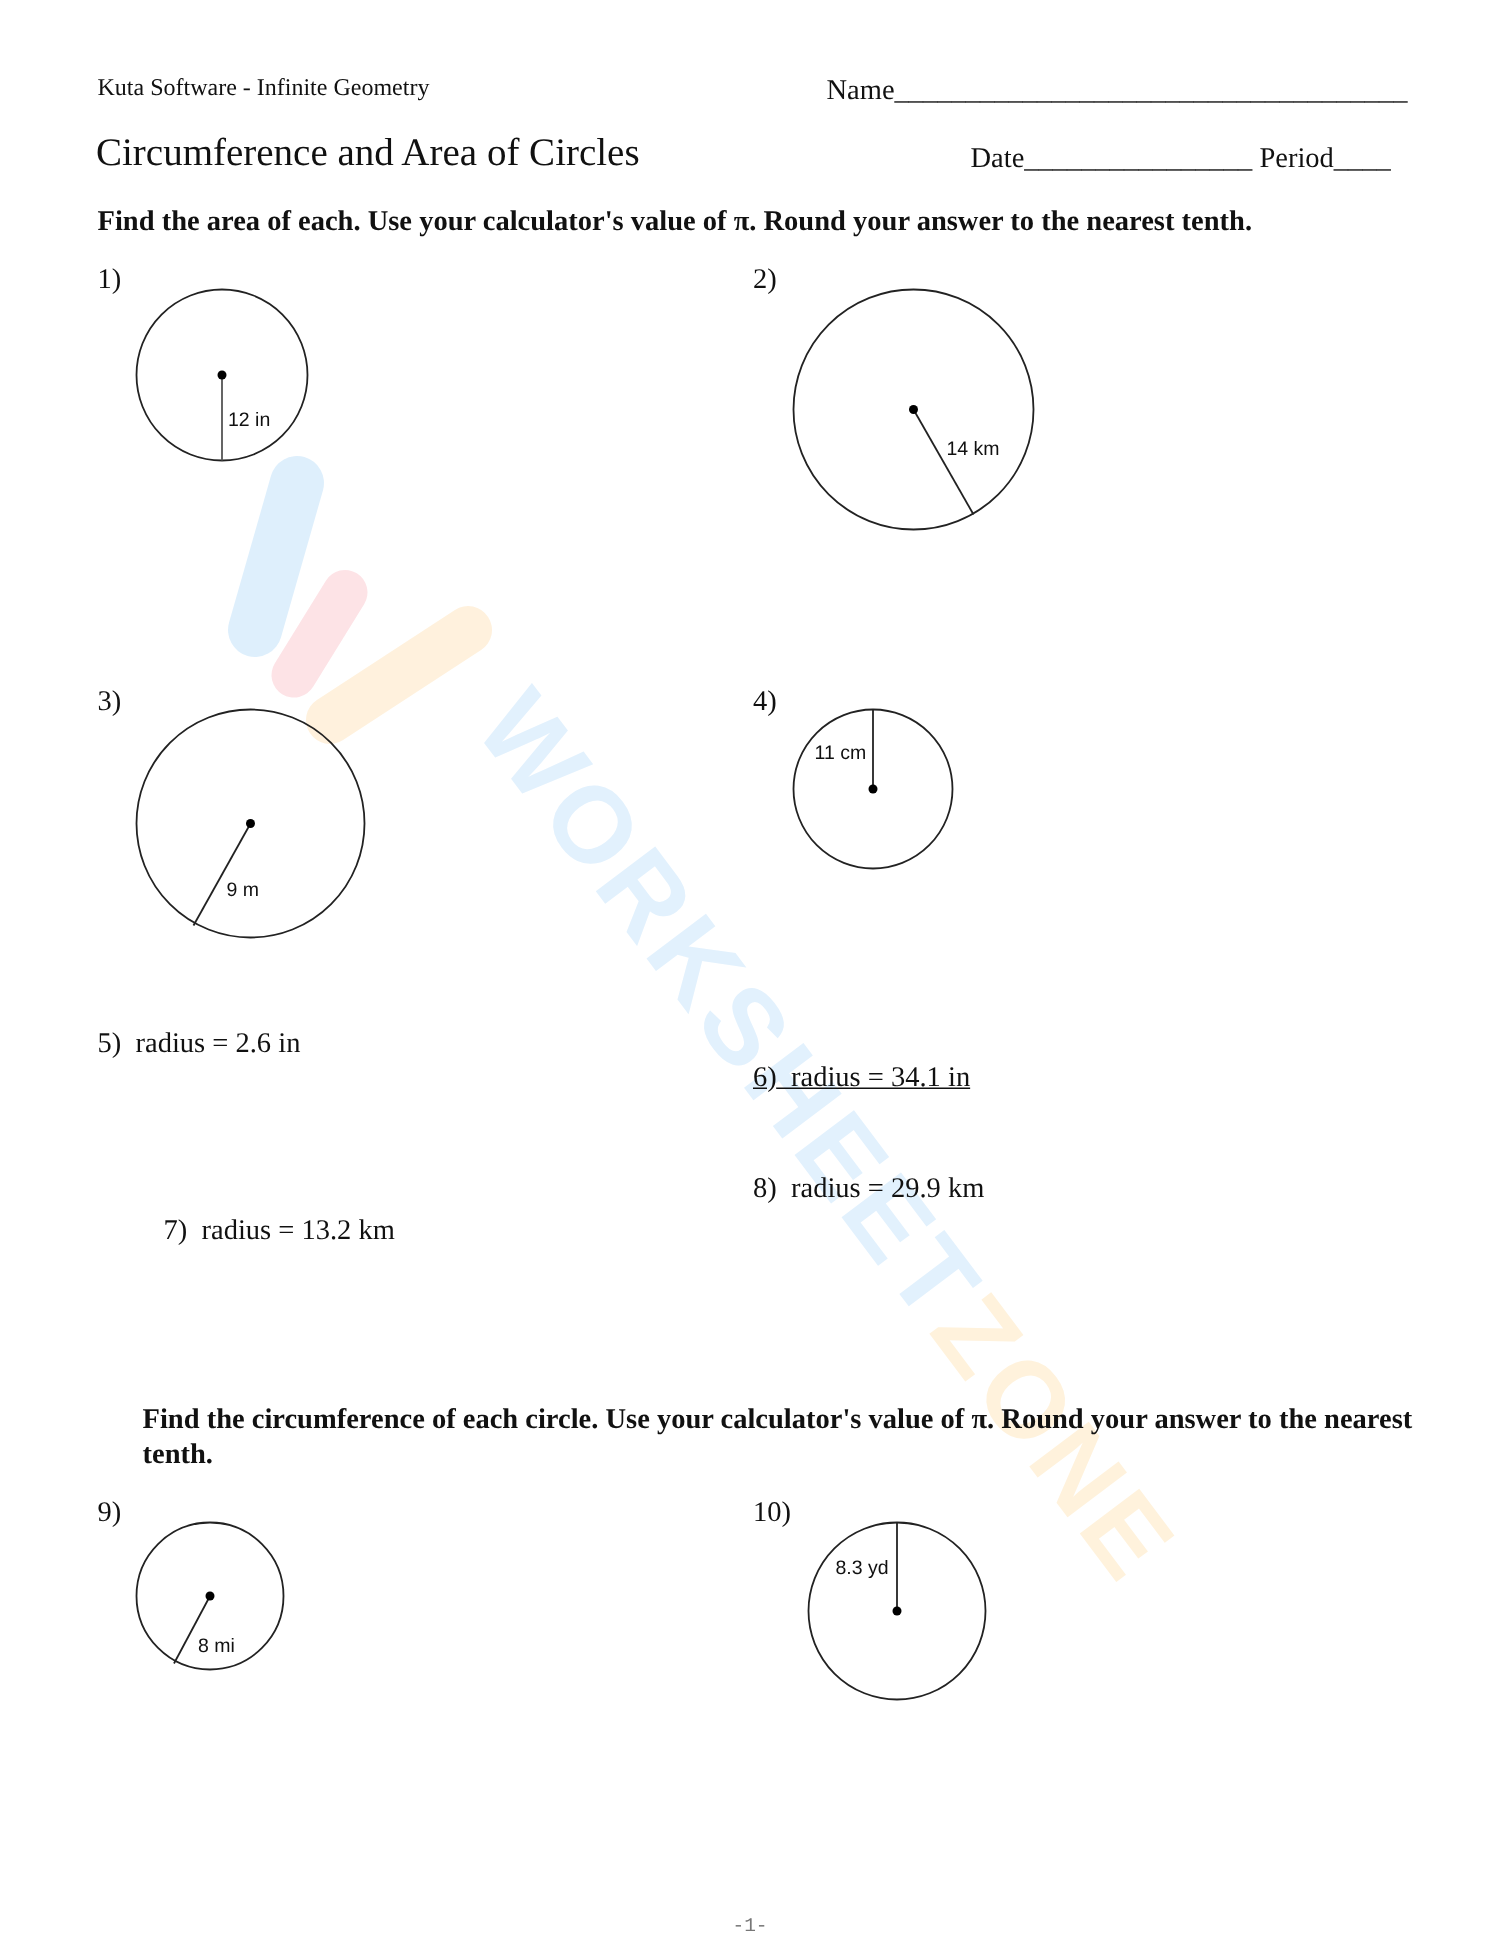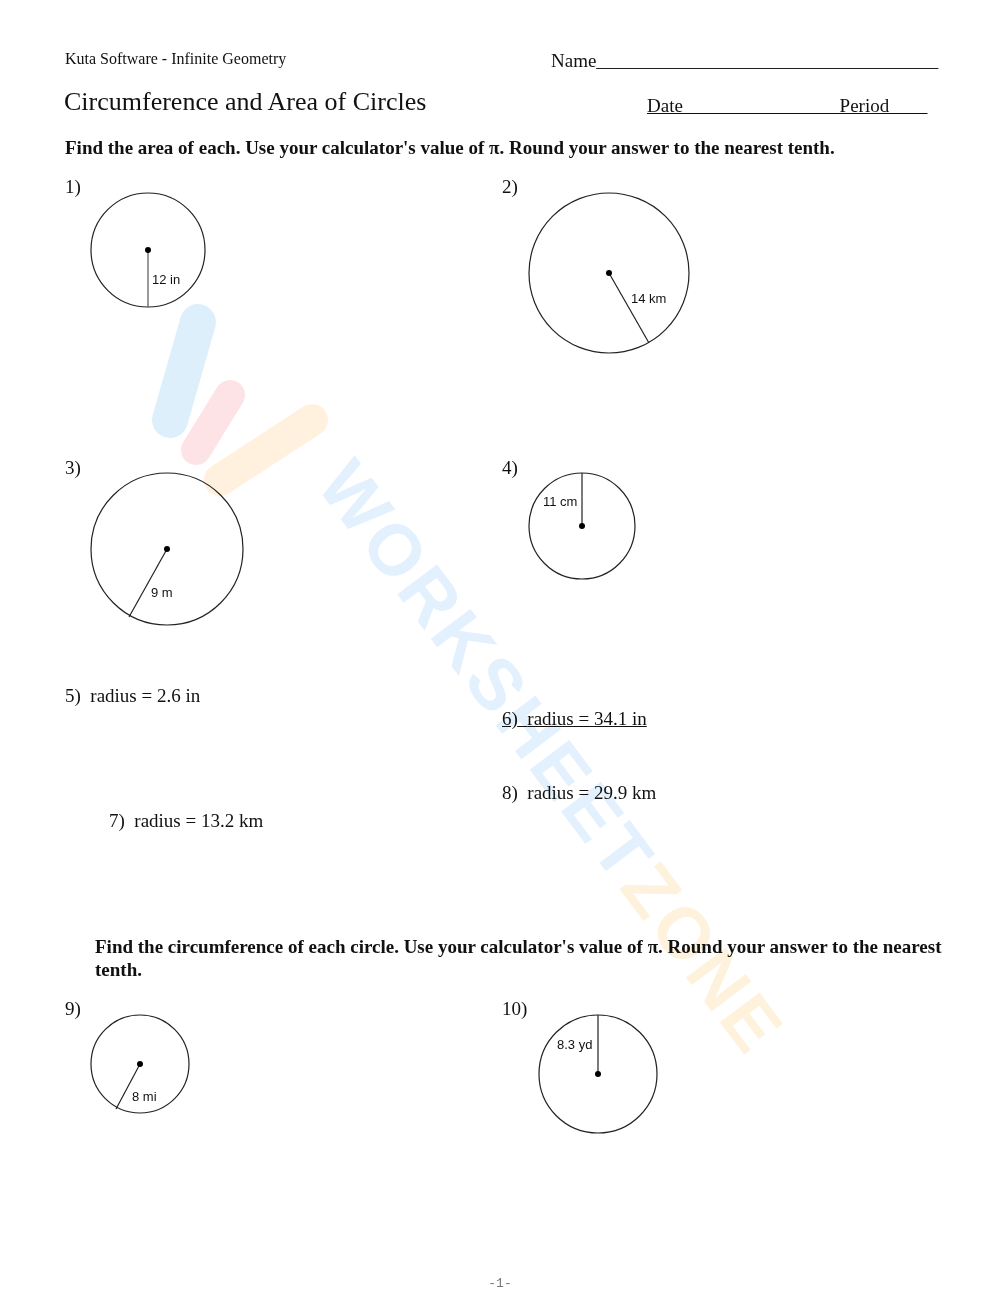--- a/index.html
+++ b/index.html
@@ -2,21 +2,21 @@
 <html><head>
   <meta charset="utf-8">
   <style>
     html, body { margin: 0; padding: 0; background: #ffffff; }
     body { width: 1000px; height: 1294px; position: relative; overflow: hidden;
            font-family: "Liberation Serif", "DejaVu Serif", serif; color: #111; }
     .abs { position: absolute; white-space: nowrap; }
     .header-left { left: 65px; top: 50px; font-size: 16px; }
     .name-line { left: 551px; top: 50px; font-size: 19px; }
     .title { left: 64px; top: 87px; font-size: 26px; }
-    .date-line { left: 647px; top: 95px; font-size: 19px; text-decoration: underline; }
+    .date-line { left: 647px; top: 95px; font-size: 19px; }
     .instr { left: 65px; top: 137px; font-size: 19px; font-weight: bold; }
     .instr2 { left: 65px; top: 935px; font-size: 19px; font-weight: bold; line-height: 23px; width: 860px; white-space: normal; margin-left: 30px; }
     .num { font-size: 19px; }
     .prob-text { font-size: 19px; }
     .lbl { font-family: "Liberation Sans", "DejaVu Sans", sans-serif; font-size: 13px; }
     .footer { left: 0; width: 1000px; text-align: center; top: 1276px; font-size: 13px; color: #777;
               font-family: "Liberation Mono", "DejaVu Sans Mono", monospace; }
     svg.fig { position: absolute; overflow: visible; }
     .watermark { position: absolute; left: 0; top: 0; pointer-events: none; }
   </style>

